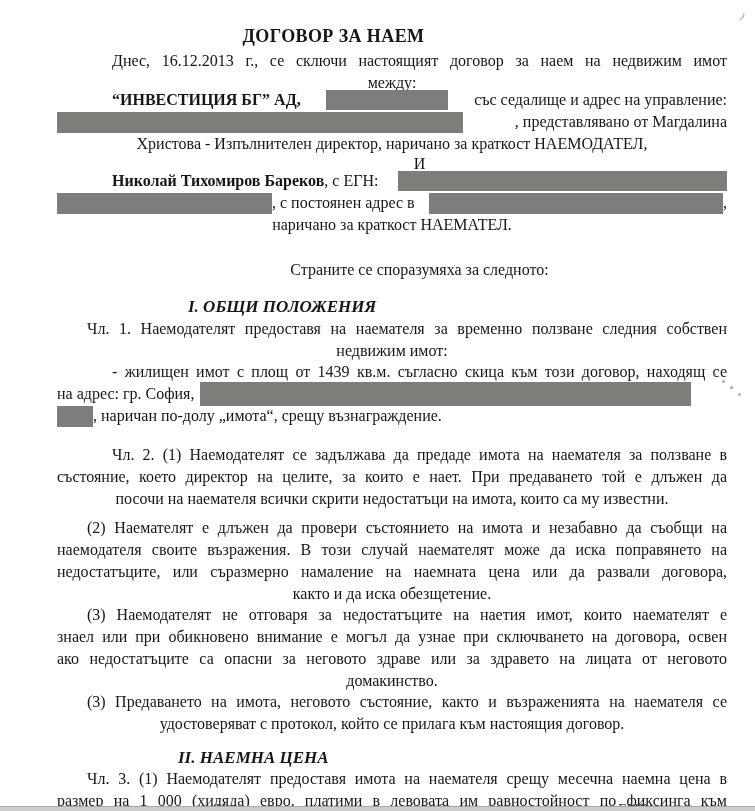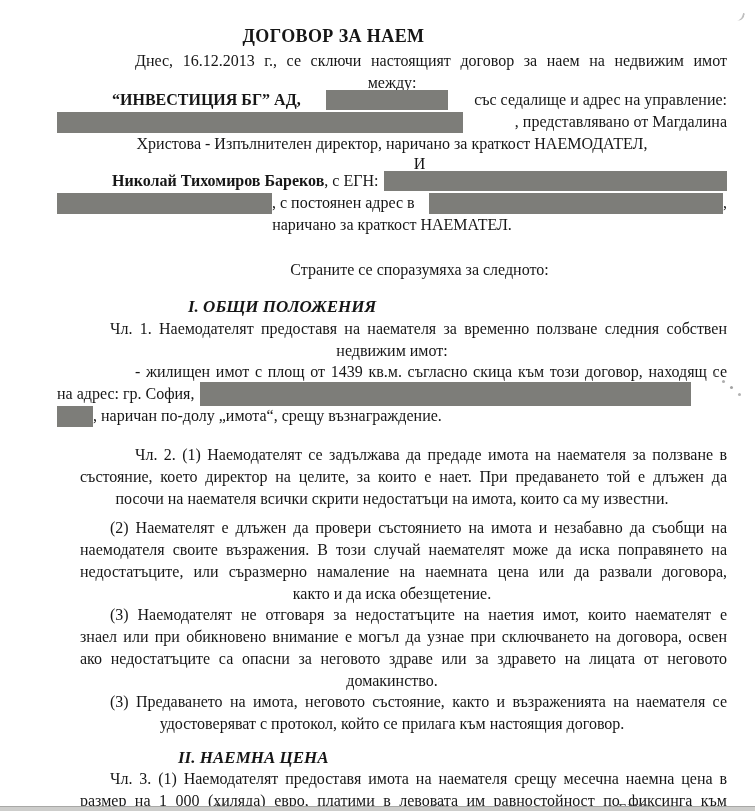--- a/index.html
+++ b/index.html
@@ -6,21 +6,21 @@
   .page {
     position:relative; width:755px; height:811px; background:#ffffff;
     font-family:"Liberation Serif", serif; color:#161616; overflow:hidden;
   }
   .title {
     position:absolute; top:26px; left:0; width:667px; text-align:center;
     font-weight:bold; font-size:18px; letter-spacing:0.4px;
   }
   .blk { position:absolute; left:57px; width:670px; }
   .ln  { height:22px; font-size:16px; line-height:22px; }
-  .j   { text-align:justify; text-align-last:justify;margin-left:23px; }
+  .j   { text-align:justify; text-align-last:justify; }
   .l   { text-align:center; }
   .i56 { padding-left:55px; }
   .i30 { padding-left:30px; }
   .flex{ display:flex; align-items:center; }
   .sb  { justify-content:space-between; }
   .bold{ font-weight:bold;font-family:Liberation Serif, serif; }
   .redact { background:#7d7d79; display:inline-block; flex-shrink:0; }
   .grow   { flex:1 1 auto; }
   .h { position:absolute; font-weight:bold; font-size:17px; line-height:22px;font-style:italic; }
   .pen-mark-tr {
@@ -75,21 +75,21 @@
     <div class="ln l">Христова - Изпълнителен директор, наричано за краткост НАЕМОДАТЕЛ,</div>
   </div>
 
   <div class="blk" style="top:153px">
     <div class="ln l i56">И</div>
   </div>
 
   <div class="blk" style="top:170px">
     <div class="ln flex i56">
       <span class="bold">Николай Тихомиров Бареков</span>
-      <span style="padding-right:6px">, с ЕГН:</span>
+      <span style="padding-right:20px">, с ЕГН:</span>
       <span class="redact grow" style="height:20px"></span>
     </div>
     <div class="ln flex">
       <span class="redact" style="width:215px;height:21px"></span>
       <span style="padding-right:14px">, с постоянен адрес в</span>
       <span class="redact grow" style="height:21px"></span>
       <span>,</span>
     </div>
     <div class="ln l">наричано за краткост НАЕМАТЕЛ.</div>
   </div>

